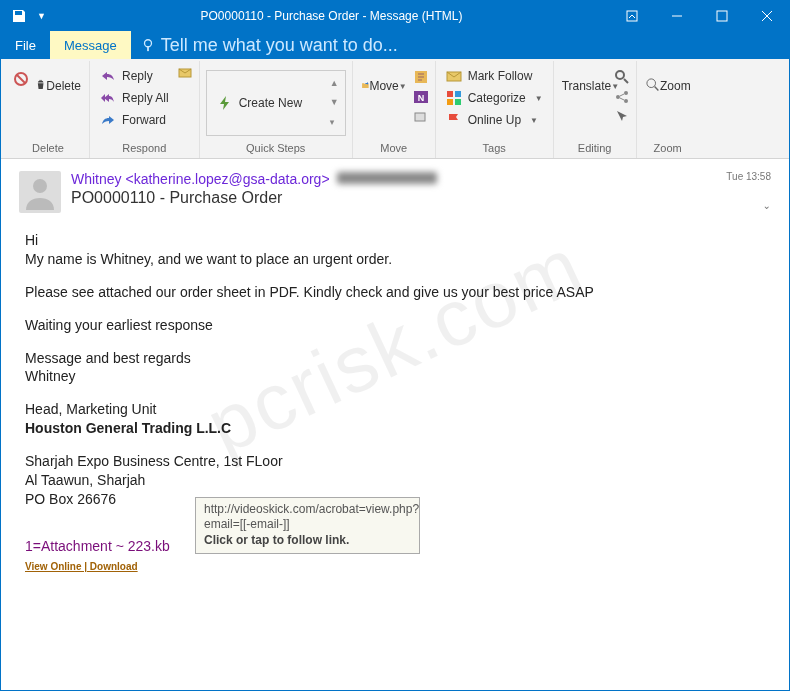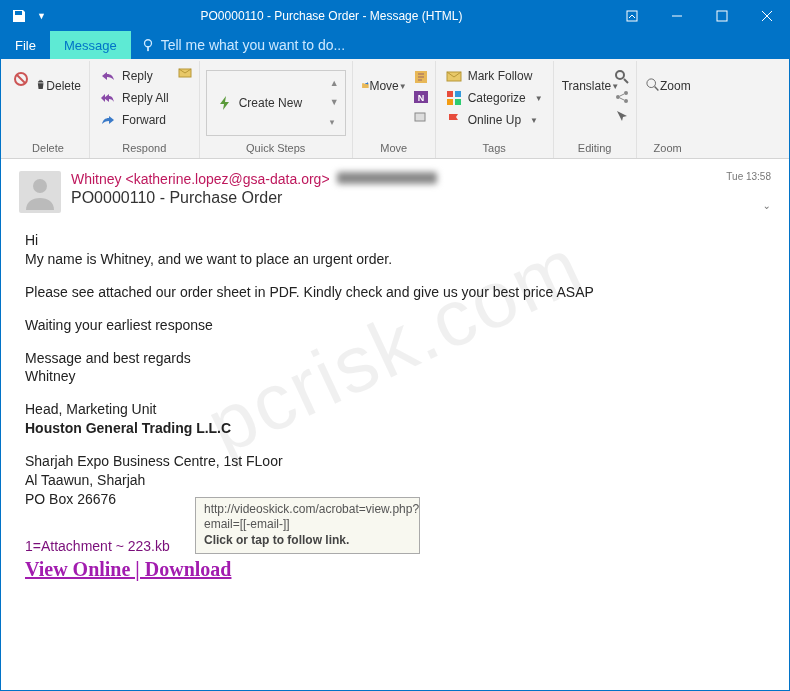--- a/index.html
+++ b/index.html
@@ -5,46 +5,46 @@
 * { margin: 0; padding: 0; box-sizing: border-box; font-family: "Segoe UI", Tahoma, sans-serif; }
 body { background: #f0f0f0; }
 .window { width: 790px; height: 691px; background: white; border: 1px solid #0173c7; display: flex; flex-direction: column; }
 .titlebar { height: 30px; background: #0173c7; display: flex; align-items: center; color: white; font-size: 12px; }
 .titlebar .save-icon { width: 16px; height: 16px; margin: 0 10px; }
 .titlebar .title { flex: 1; text-align: center; }
 .titlebar .winbtns { display: flex; }
 .titlebar .winbtn { width: 45px; height: 30px; display: flex; align-items: center; justify-content: center; cursor: pointer; }
 .menubar { height: 28px; background: #0173c7; display: flex; align-items: stretch; }
 .menubar .tab { padding: 0 14px; display: flex; align-items: center; color: white; font-size: 13px; cursor: pointer; }
-.menubar .tab.active { background: #5eead4; color: #0173c7; }
-.menubar .tell { display: flex; align-items: center; gap: 6px; color: #cce8ff; font-size: 14px; padding: 0 10px; }
+.menubar .tab.active { background: #fef9c3; color: #0173c7; }
+.menubar .tell { display: flex; align-items: center; gap: 6px; color: #cce8ff; font-size: 18px; padding: 0 10px; }
 .ribbon { height: 100px; background: #f3f3f3; border-bottom: 1px solid #d4d4d4; display: flex; padding: 2px 6px 0; }
 .rgroup { display: flex; flex-direction: column; border-right: 1px solid #e1e1e1; padding: 0 6px; }
 .rgroup:last-child { border-right: none; }
 .rgroup .row { flex: 1; display: flex; align-items: flex-start; gap: 4px; padding-top: 4px; }
 .rgroup .label { text-align: center; font-size: 11px; color: #666; padding: 2px 0 4px; position: relative; }
 .bigbtn { display: flex; flex-direction: row; align-items: center; justify-content: flex-start; width: 50px; padding: 4px 2px; cursor: pointer; font-size: 12px; color: #333; }
 .bigbtn .ico { width: 32px; height: 32px; margin-bottom: 2px; display: flex; align-items: center; justify-content: center; }
 .bigbtn .drop { font-size: 8px; color: #666; margin-top: 1px; }
 .smallbtn { display: flex; align-items: center; gap: 6px; padding: 2px 4px; font-size: 12px; color: #333; cursor: pointer; height: 22px; }
 .smallbtn .ico { width: 16px; height: 16px; display: flex; align-items: center; justify-content: center; }
 .vcol { display: flex; flex-direction: column; }
 .content { flex: 1; background: white; overflow: auto; }
 .msghdr { padding: 12px 18px 8px; display: flex; gap: 10px; }
 .avatar { width: 42px; height: 42px; background: #ddd; border-radius: 2px; display: flex; align-items: center; justify-content: center; }
 .avatar svg { width: 36px; height: 36px; }
 .hdrtext { flex: 1; }
-.sender { font-size: 14px; color: #be185d; }
+.sender { font-size: 14px; color: #6d28d9; }
 .subject { font-size: 16px; color: #333; margin-top: 2px; }
 .hdrright { display: flex; flex-direction: column; align-items: flex-end; font-size: 10px; color: #777; gap: 18px; }
 .msgbody { padding: 10px 24px 20px; font-size: 14px; color: #222; line-height: 1.35; }
 .msgbody p { margin: 0; }
 .msgbody .gap { height: 14px; }
 .msgbody .bold { font-weight: bold; }
-.attach-link { color: #a21caf; font-weight: bold; font-size: 20px; font-family: Liberation Serif, serif; }
+.attach-link { color: #a16207; font-weight: bold; font-size: 10px; }
 .attach-text { color: #7a0e7a; font-size: 14px; }
 .tooltip-wrap { position: relative; display: inline-block; }
 .tooltip { position: absolute; left: 170px; top: -40px; background: #f8f8f0; border: 1px solid #aaa; padding: 4px 8px; font-size: 12px; color: #555; width: 225px; line-height: 1.3; }
 .tooltip .hint { font-weight: bold; color: #444; }
 .blurred { filter: blur(3px); background: #888; color: transparent; border-radius: 2px; display: inline-block; width: 100px; height: 12px; }
 .watermark { position: absolute; top: 50%; left: 50%; transform: translate(-50%,-50%) rotate(-25deg); font-size: 80px; color: rgba(0,0,0,0.06); font-weight: 300; pointer-events: none; letter-spacing: 2px; font-family: Arial; }
 .window { position: relative; }
 </style>
 </head>
 <body>

